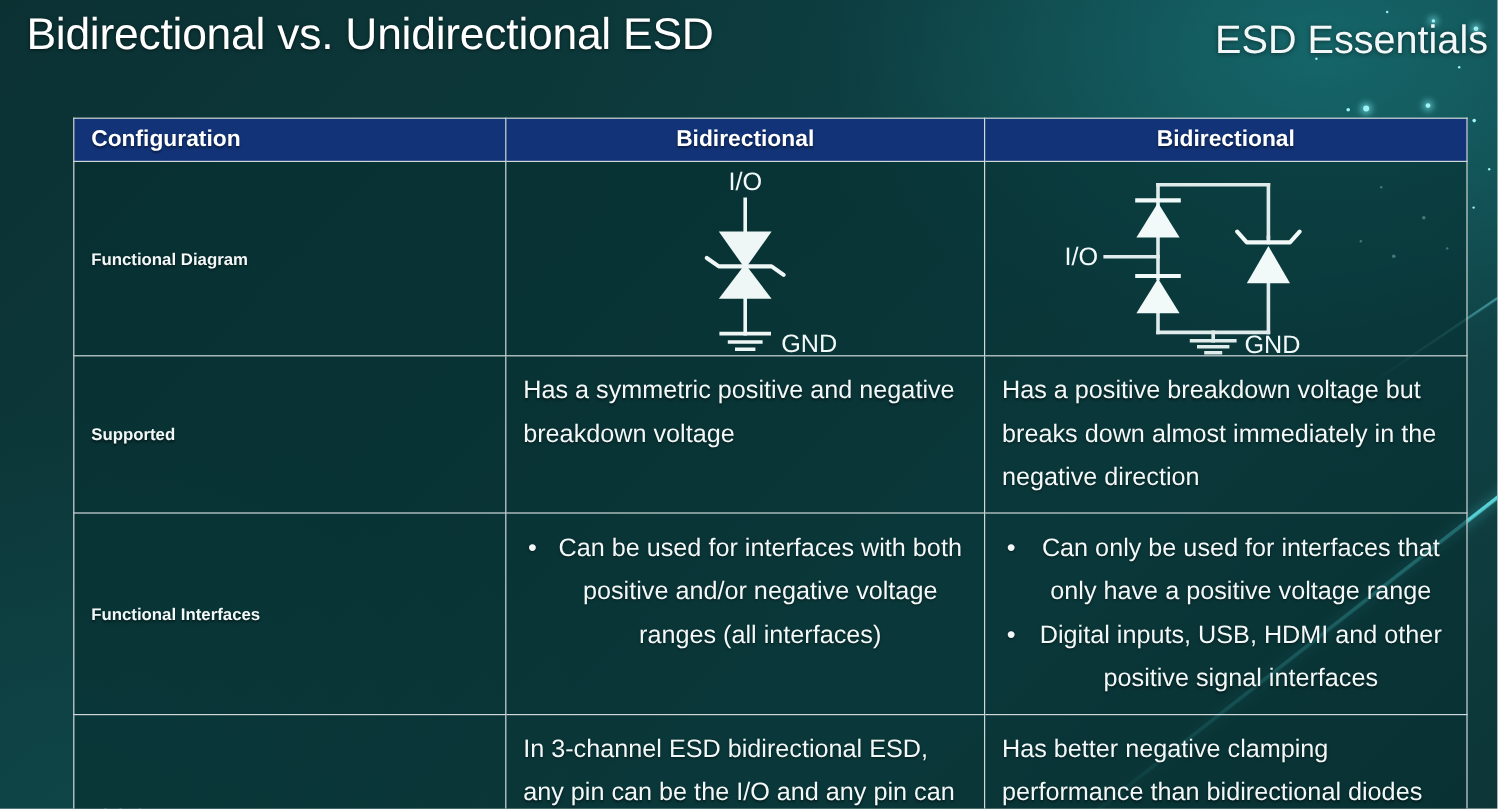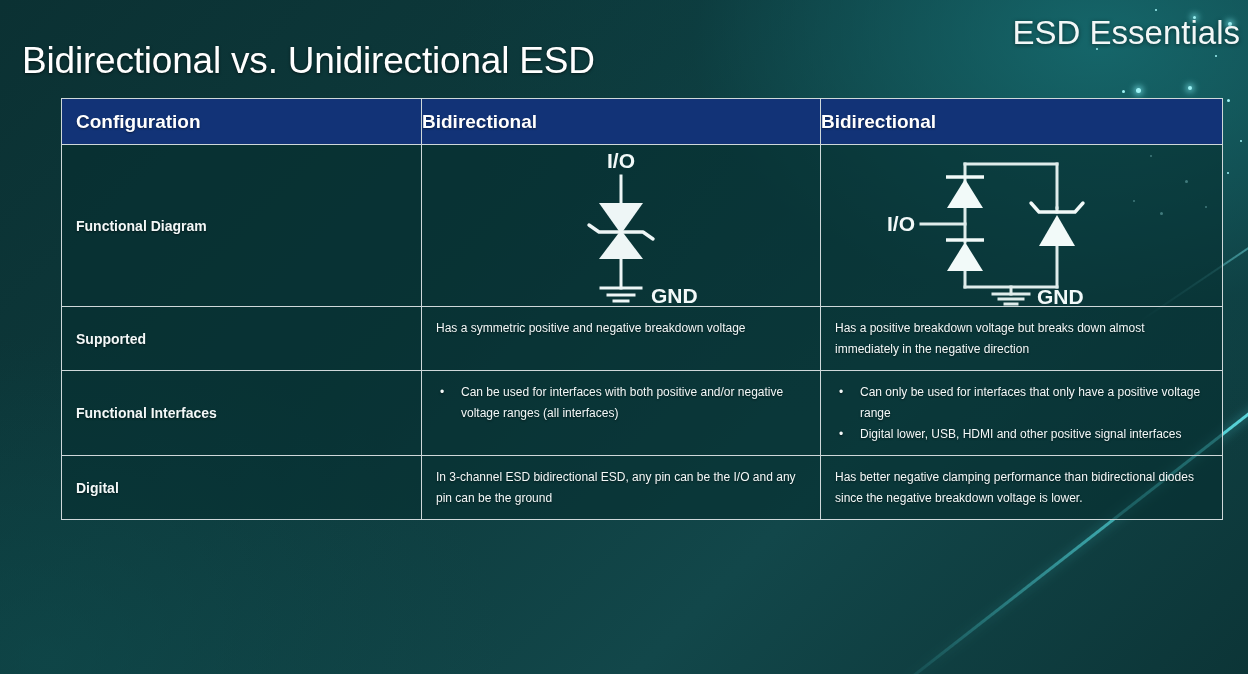--- a/index.html
+++ b/index.html
@@ -54,21 +54,21 @@
     position: absolute;
     border-radius: 50%;
     background: #9ff3f6;
     pointer-events: none;
   }
   .dot.big { box-shadow: 0 0 6px 2px rgba(130,240,246,0.75); }
 
   
   .slide-title {
     position: absolute;
-    left: 22px; top: 40px;
+    left: 22px; top: 8px;
     font-size: 37px;
     font-weight: 400;
     color: #ffffff;
     letter-spacing: -0.2px;
     text-shadow: 0 1px 3px rgba(0,0,0,0.55);
     white-space: nowrap;
   }
   .slide-kicker {
     position: absolute;
     right: 8px; top: 14px;
@@ -91,56 +91,56 @@
   .cmp-table td, .cmp-table th {
     border: 1.5px solid #cfd8da;
     vertical-align: middle;
     padding: 0;
   }
   .cmp-table thead th {
     background: #123377;
     color: #ffffff;
     font-size: 19px;
     font-weight: bold;
-    height: 46px;
+    height: 36px;
     text-shadow: 0 1px 2px rgba(0,0,0,0.45);
   }
   th.col-config { text-align: left; padding-left: 14px; }
-  th.col-center { text-align: left; }
+  th.col-center { text-align: center; }
 
   .cmp-table tbody td {
     background: rgba(7,46,48,0.62);
     color: #f3f8f8;
   }
   td.rowlabel {
     font-size: 14px;
     font-weight: bold;
     padding: 10px 14px;
     text-shadow: 0 1px 2px rgba(0,0,0,0.5);
   }
   td.bodycell {
-    font-size: 12px;
+    font-size: 21px;
     line-height: 1.72;
     padding: 11px 14px;
     vertical-align: top;
     text-shadow: 0 1px 2px rgba(0,0,0,0.5);
   }
   td.diagram-cell {
     padding: 0;
     height: 162px;
     text-align: center;
     vertical-align: middle;
-    font-weight: bold;
   }
 
   ul.bullets { list-style: none; }
   ul.bullets li {
     position: relative;
     padding-left: 25px;
     margin: 0;
+    text-align: center;
   }
   ul.bullets li::before {
     content: "•";
     position: absolute;
     left: 4px;
     top: 0;
     color: #f3f8f8;
   }
 
   .diagram-svg { display: block; margin: 0 auto; }
@@ -265,21 +265,21 @@
       <tr>
         <td class="rowlabel">Functional Interfaces</td>
         <td class="bodycell">
           <ul class="bullets">
             <li>Can be used for interfaces with both positive and/or negative voltage ranges (all interfaces)</li>
           </ul>
         </td>
         <td class="bodycell">
           <ul class="bullets">
             <li>Can only be used for interfaces that only have a positive voltage range</li>
-            <li>Digital lower, USB, HDMI and other positive signal interfaces</li>
+            <li>Digital inputs, USB, HDMI and other positive signal interfaces</li>
           </ul>
         </td>
       </tr>
 
       <tr>
         <td class="rowlabel">Digital</td>
         <td class="bodycell">In 3-channel ESD bidirectional ESD, any pin can be the I/O and any pin can be the ground</td>
         <td class="bodycell">Has better negative clamping performance than bidirectional diodes since the negative breakdown voltage is lower.</td>
       </tr>
 

